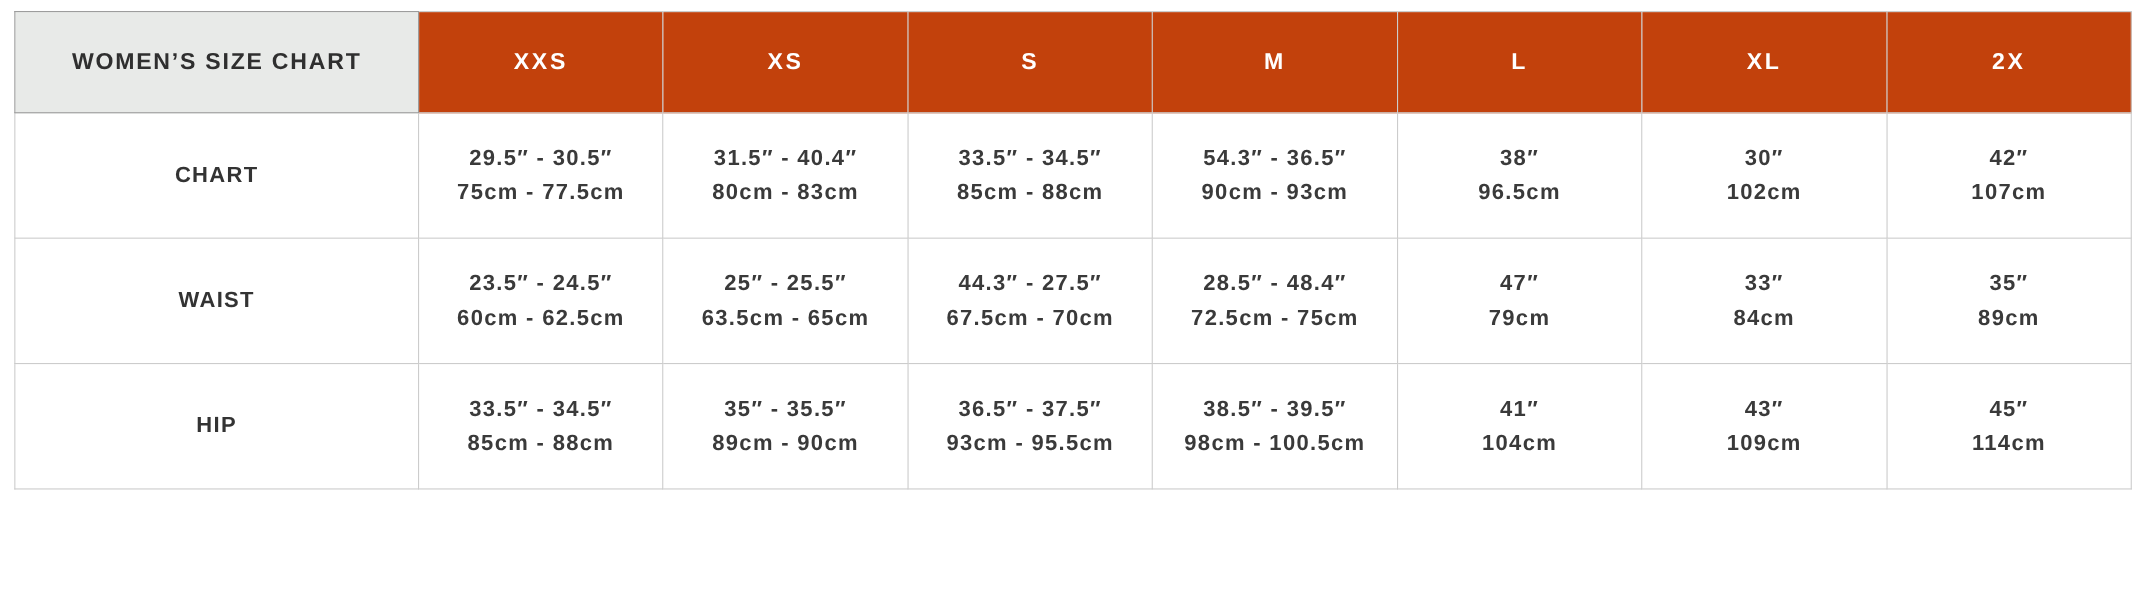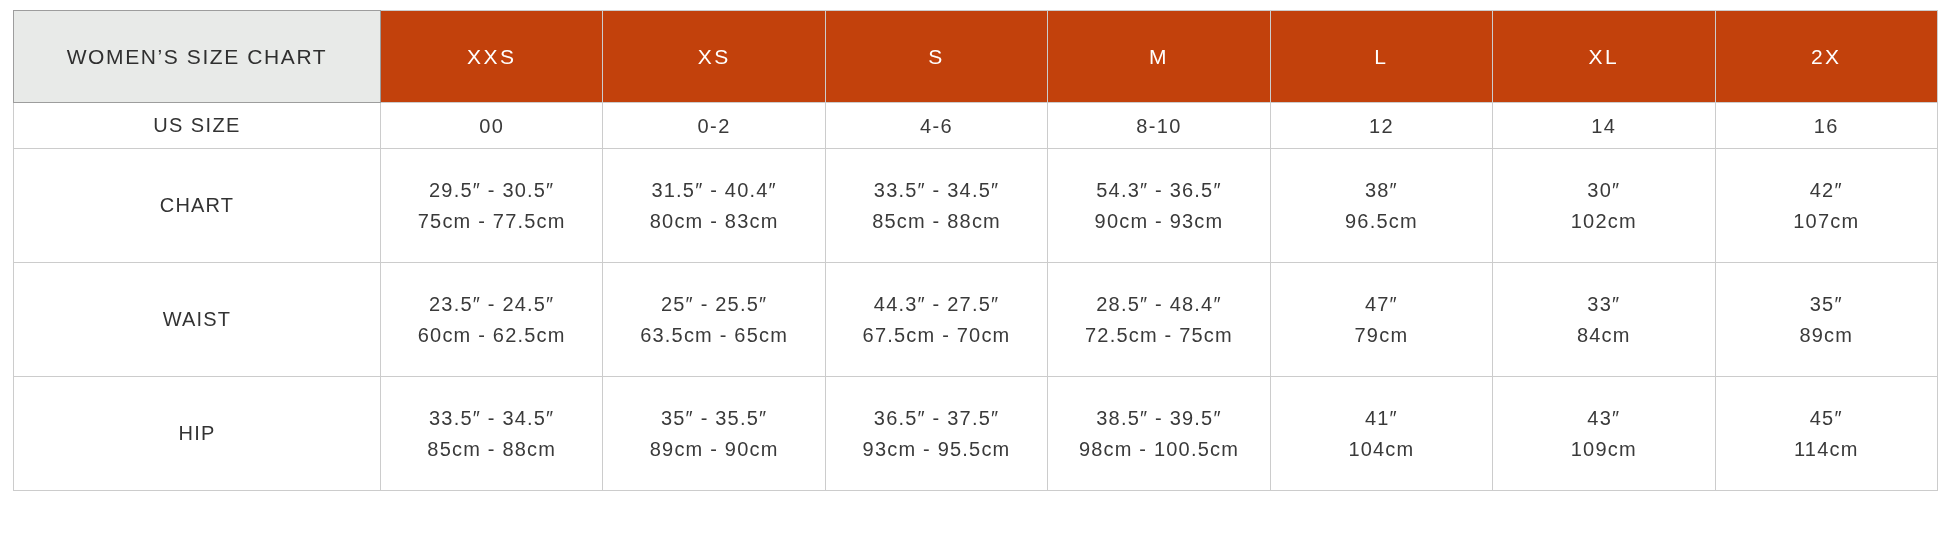--- a/index.html
+++ b/index.html
@@ -21,21 +21,21 @@
   table.size-chart {
     border-collapse: collapse;
     width: 100%;
     table-layout: fixed;
   }
   td, th {
     border: 1px solid #cccccc;
     text-align: center;
     vertical-align: middle;
     padding: 0;
-    font-weight: 400;
+    font-weight: 700;
     margin-top: 36px;
   }
   .header-row th { height: 91px; }
   .title-cell {
     background: #e8eae8;
     border: 1px solid #9d9d9d;
     font-size: 21px;
     letter-spacing: 1.6px;
     color: #2f2f2f;
   }
@@ -83,44 +83,20 @@
         <th class="title-cell">WOMEN’S SIZE CHART</th>
         <th class="size-cell">XXS</th>
         <th class="size-cell">XS</th>
         <th class="size-cell">S</th>
         <th class="size-cell">M</th>
         <th class="size-cell">L</th>
         <th class="size-cell">XL</th>
         <th class="size-cell">2X</th>
       </tr>
 
-      <tr class="row-ussize">
-        <td class="label-cell">US SIZE</td>
-        <td>
-            <div class="line-cm">00</div>
-          </td>
-        <td>
-            <div class="line-cm">0-2</div>
-          </td>
-        <td>
-            <div class="line-cm">4-6</div>
-          </td>
-        <td>
-            <div class="line-cm">8-10</div>
-          </td>
-        <td>
-            <div class="line-cm">12</div>
-          </td>
-        <td>
-            <div class="line-cm">14</div>
-          </td>
-        <td>
-            <div class="line-cm">16</div>
-          </td>
-      </tr>
 
       <tr class="row-measure">
         <td class="label-cell">CHART</td>
         <td>
           <div class="line-in">29.5″ - 30.5″</div>
           <div class="line-cm">75cm - 77.5cm</div>
         </td>
         <td>
           <div class="line-in">31.5″ - 40.4″</div>
           <div class="line-cm">80cm - 83cm</div>

